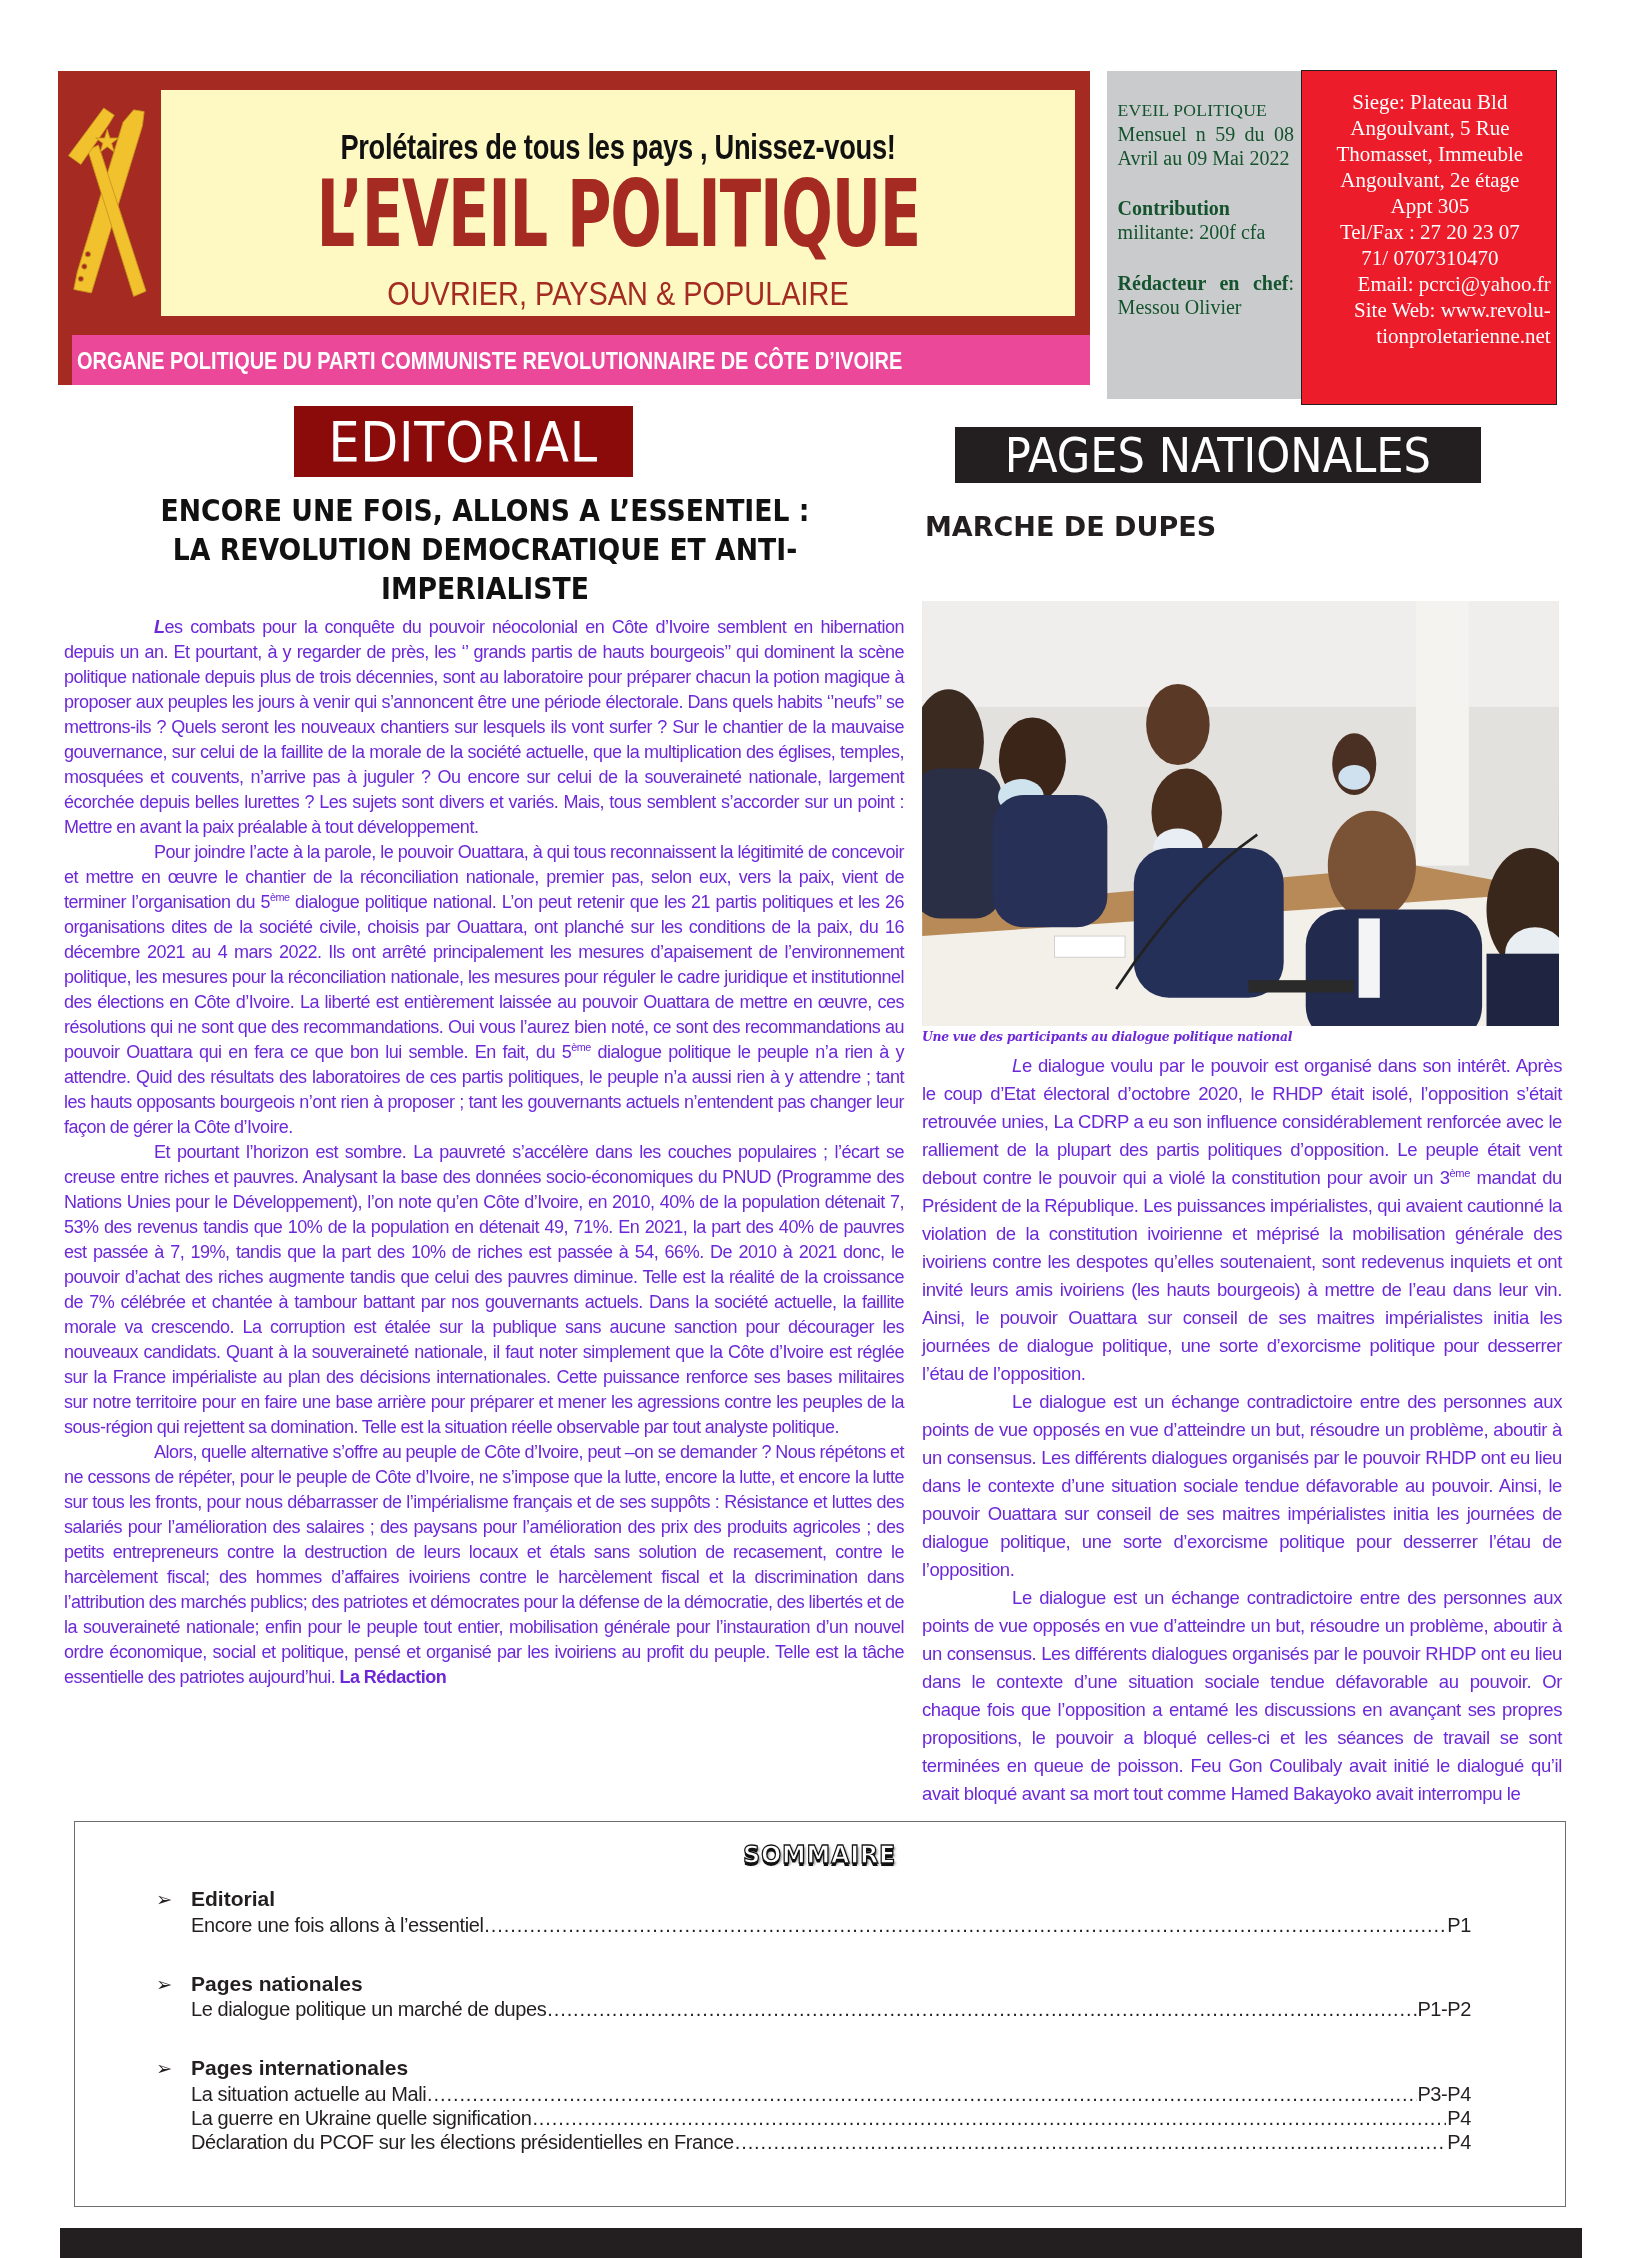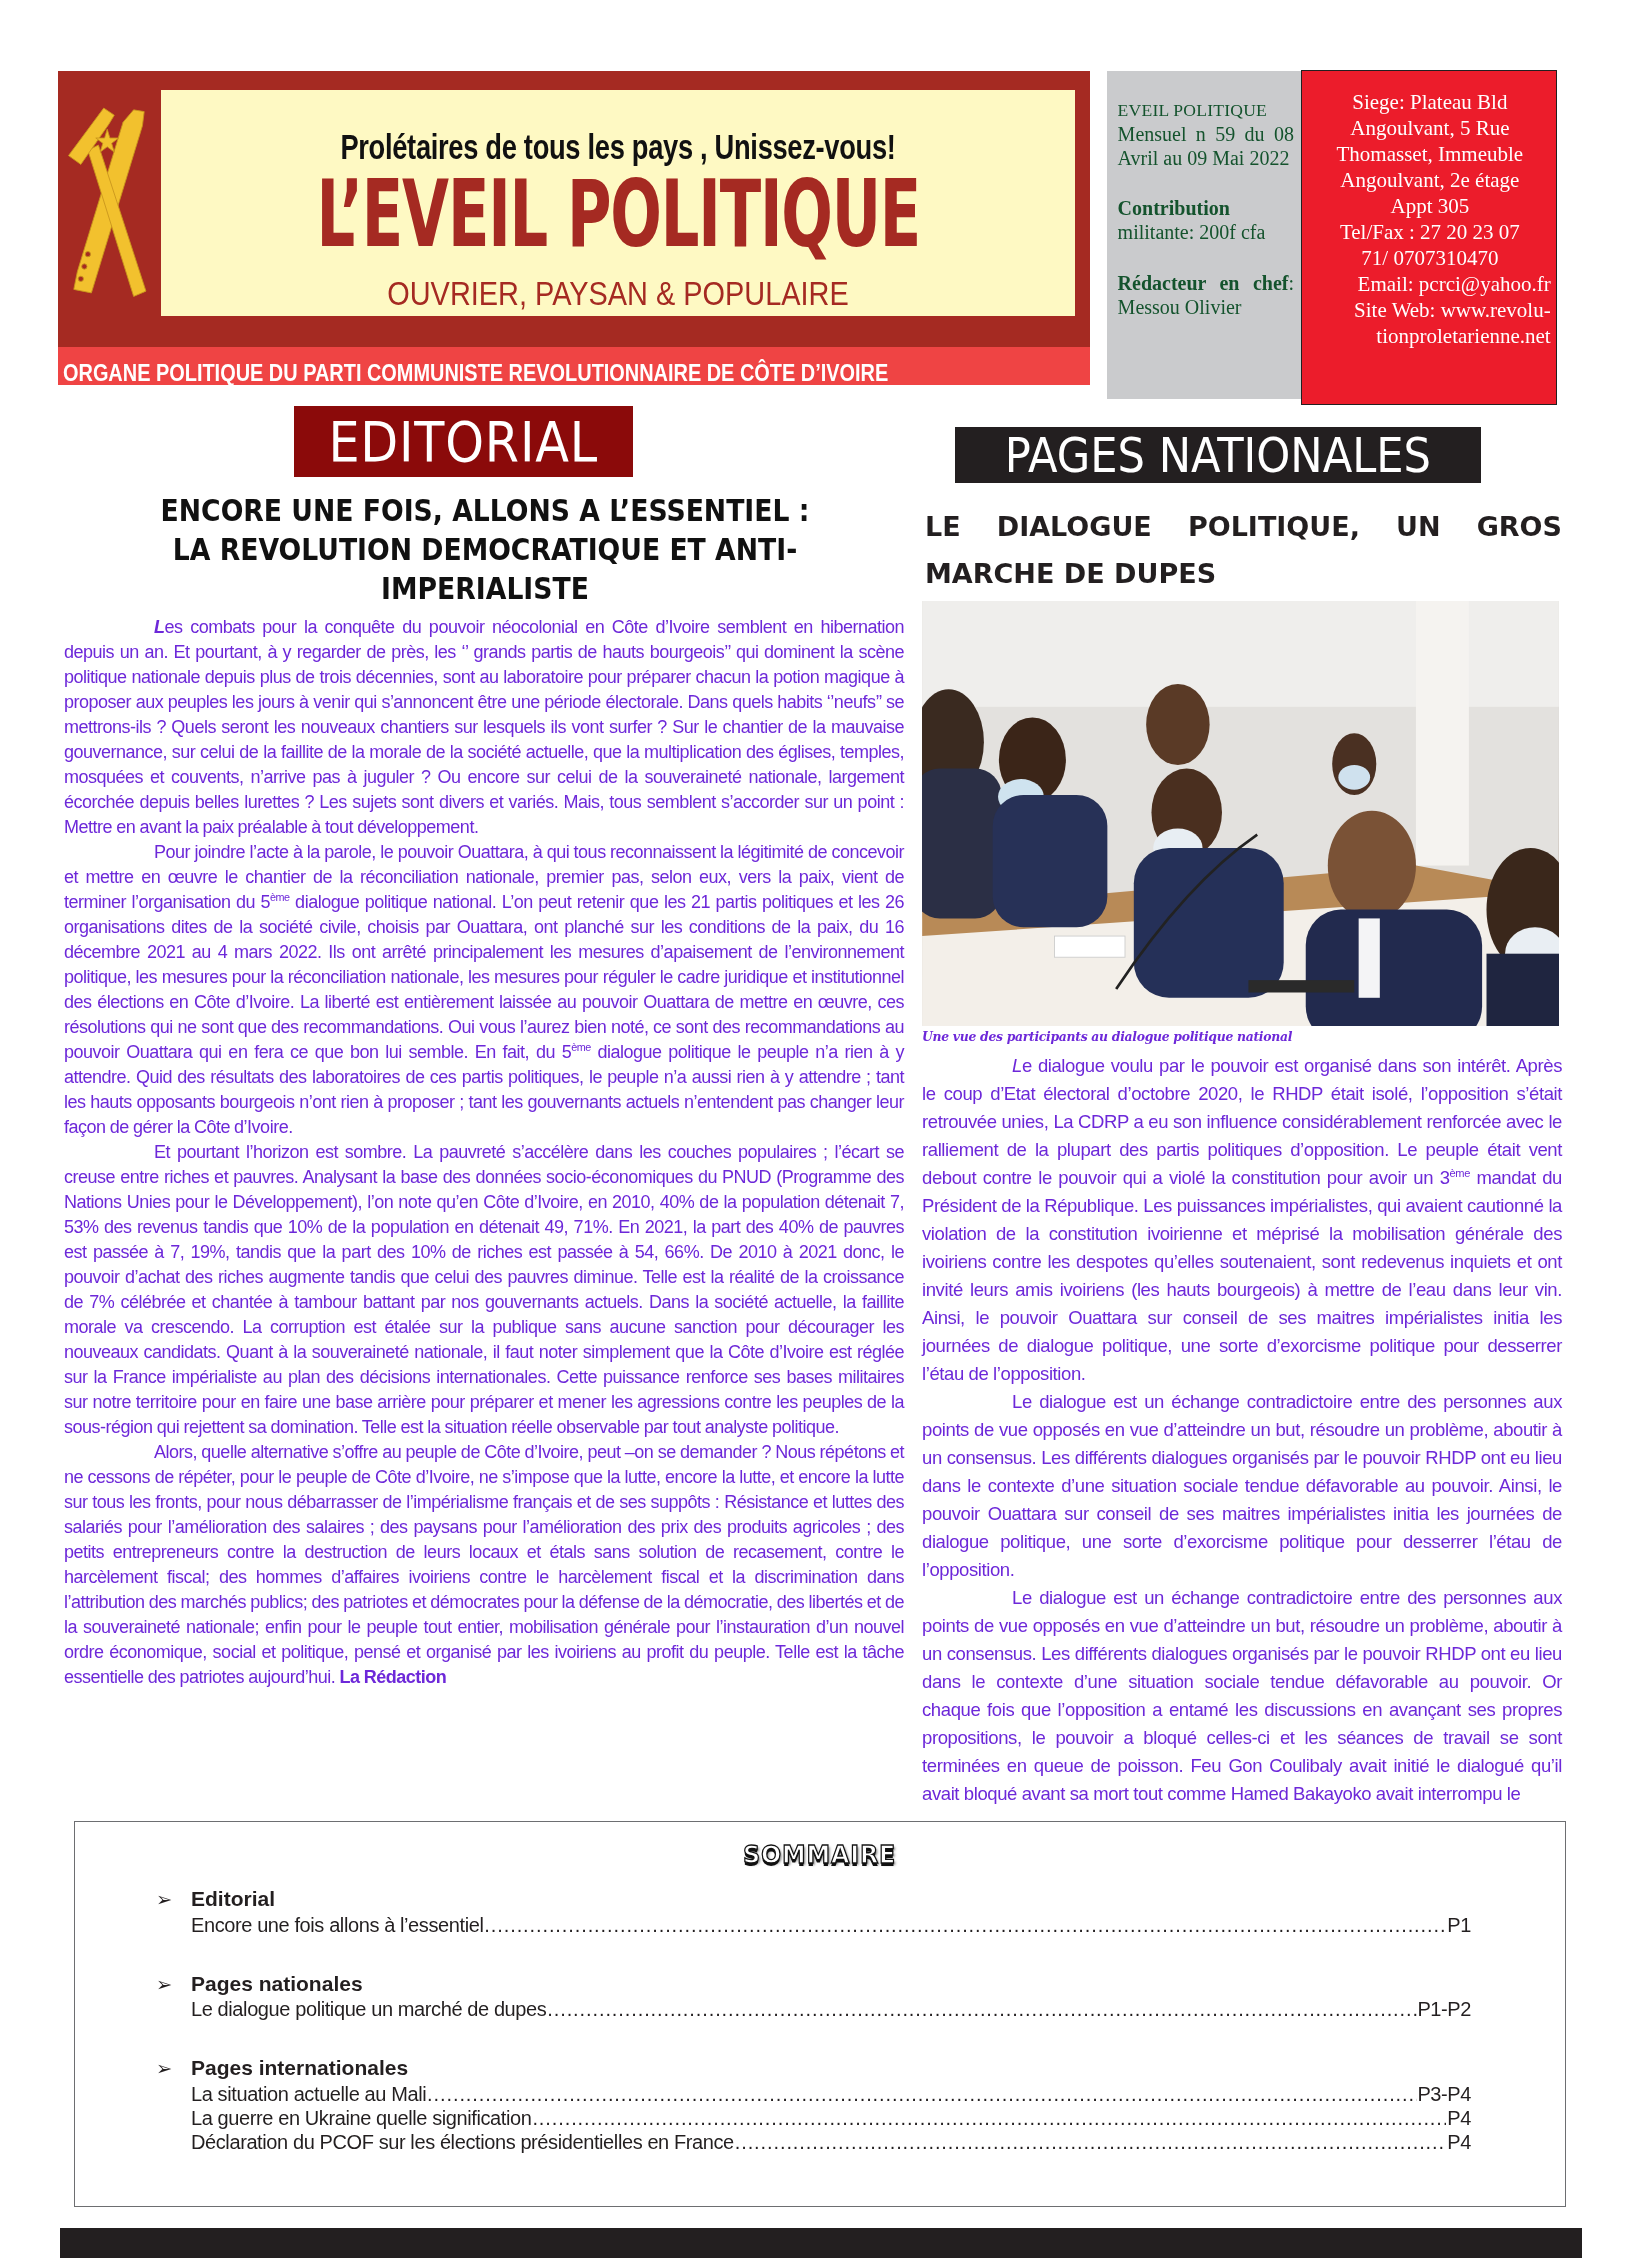--- a/index.html
+++ b/index.html
@@ -21,21 +21,21 @@
   .mast-title {
     position: absolute; left: 0; right: 0; top: 72px; text-align: center;
     font-family: "DejaVu Sans", sans-serif; font-weight: bold; font-size: 92px; color: #a52a22;
     transform: scaleX(0.66); letter-spacing: -1.8px; white-space: nowrap; line-height: 106px;
   }
   .mast-sub {
     position: absolute; left: 0; right: 0; top: 184px; text-align: center;
     font-family: "Liberation Sans", sans-serif; font-size: 34px; color: #a52a22;
     transform: scaleX(0.85); white-space: nowrap;
   }
-  .mast-bar { position: absolute; left: 0; right: 0; bottom: 0; height: 38px; background: #ef4444; }
+  .mast-bar { position: absolute; left: 14px; right: 0; bottom: 0; height: 50px; background: #ec4899; }
   .mast-bar span {
     position: absolute; left: 5.3px; top: 12.4px; color: #fff; font-weight: bold; font-size: 24px;
     transform-origin: left center; transform: scaleX(0.83); white-space: nowrap;
   }
 
   
   .info-box {
     left: 1107px; top: 71px; width: 194px; height: 328px; background: #cacbcd;
     font-family: "Liberation Serif", serif; font-size: 20px; line-height: 24px; color: #14532d;
     padding: 26.5px 7px 0 10.6px; box-sizing: border-box;
@@ -204,27 +204,20 @@
   <p class="indent"><span class="dropL">L</span><span>es combats pour la conquête du pouvoir néocolonial en Côte d’Ivoire semblent en hibernation depuis un an. Et pourtant, à y regarder de près, les ‘’ grands partis de hauts bourgeois’’ qui dominent la scène politique nationale depuis plus de trois décennies, sont au laboratoire pour préparer chacun la potion magique à proposer aux peuples les jours à venir qui s’annoncent être une période électorale. Dans quels habits ‘’neufs’’ se mettrons-ils ? Quels seront les nouveaux chantiers sur lesquels ils vont surfer ? Sur le chantier de la mauvaise gouvernance, sur celui de la faillite de la morale de la société actuelle, que la multiplication des églises, temples, mosquées et couvents, n’arrive pas à juguler ?  Ou encore sur celui de la souveraineté nationale, largement écorchée depuis belles lurettes ?  Les sujets sont divers et variés. Mais, tous semblent s’accorder sur un point : Mettre en avant la paix préalable à tout développement.</span></p>
   <p class="indent"><span>Pour joindre l’acte à la parole, le pouvoir Ouattara, à qui tous reconnaissent la légitimité de concevoir et mettre en œuvre le chantier de la réconciliation nationale, premier pas, selon eux, vers la paix, vient de terminer l’organisation du 5</span><sup>ème</sup><span> dialogue politique national. L’on peut retenir que les 21 partis politiques et les 26 organisations dites de la société civile, choisis par Ouattara, ont planché sur les conditions de la paix, du 16 décembre 2021 au 4 mars 2022. Ils ont arrêté principalement les mesures d’apaisement de l’environnement politique, les mesures pour la réconciliation nationale, les mesures pour réguler le cadre juridique et institutionnel des élections en Côte d’Ivoire.  La liberté est entièrement laissée au pouvoir Ouattara de mettre en œuvre, ces résolutions qui ne sont que des recommandations. Oui vous l’aurez bien noté, ce sont des recommandations au pouvoir Ouattara qui en fera ce que bon lui semble. En fait, du 5</span><sup>ème</sup><span> dialogue politique le peuple n’a rien à y attendre. Quid des résultats des laboratoires de ces partis politiques, le peuple n’a aussi rien à y attendre ; tant les hauts opposants bourgeois n’ont rien à proposer ; tant les gouvernants actuels n’entendent pas changer leur façon de gérer la Côte d’Ivoire.</span></p>
   <p class="indent"><span>Et pourtant l’horizon est sombre. La pauvreté s’accélère dans les couches populaires ; l’écart se creuse entre riches et pauvres. Analysant la base des données socio-économiques du PNUD (Programme des Nations Unies pour le Développement), l’on note qu’en Côte d’Ivoire, en 2010, 40% de la population détenait 7, 53% des revenus tandis que 10% de la population en détenait 49, 71%. En 2021, la part des 40% de pauvres est passée à 7, 19%, tandis que la part des 10% de riches est passée à 54, 66%. De 2010 à 2021 donc, le pouvoir d’achat des riches augmente tandis que celui des pauvres diminue. Telle est la réalité de la croissance de 7% célébrée et chantée à tambour battant par nos gouvernants actuels. Dans la société actuelle, la faillite morale va crescendo. La corruption est étalée sur la publique sans aucune sanction pour décourager les nouveaux candidats. Quant à la souveraineté nationale, il faut noter simplement que la Côte d’Ivoire est réglée sur la France impérialiste au plan des décisions internationales. Cette puissance renforce ses bases militaires sur notre territoire pour en faire une base arrière pour préparer et mener les agressions contre les peuples de la sous-région qui rejettent sa domination. Telle est la situation réelle observable par tout analyste politique.</span></p>
   <p class="indent"><span>Alors, quelle alternative s’offre au peuple de Côte d’Ivoire, peut –on se demander ? Nous répétons et ne cessons de répéter, pour le peuple de Côte d’Ivoire, ne s’impose que la lutte, encore la lutte, et encore la lutte sur tous les fronts, pour nous débarrasser de l’impérialisme français et de ses suppôts : Résistance et luttes  des salariés pour l’amélioration des salaires ; des paysans pour l’amélioration des prix des produits agricoles ; des petits entrepreneurs contre la destruction de leurs locaux et étals sans solution de recasement, contre le harcèlement fiscal; des hommes d’affaires ivoiriens contre le harcèlement fiscal et la discrimination dans l’attribution des marchés publics; des patriotes et démocrates pour la défense de la démocratie, des libertés et de la souveraineté nationale; enfin pour le peuple tout entier, mobilisation générale pour l’instauration d’un nouvel ordre économique, social et politique, pensé et organisé par les ivoiriens au profit du peuple. Telle est la tâche essentielle des patriotes aujourd’hui.</span> <span class="sign">La Rédaction</span></p>
 </div>
 
 <div class="abs banner-nationales">
   <span>PAGES NATIONALES</span>
 </div>
 <div class="abs headline-national">
-  <div class="l1">
-    <span>LE</span>
-    <span>DIALOGUE</span>
-    <span>POLITIQUE,</span>
-    <span>UN</span>
-    <span>GROS</span>
-  </div>
   <div>MARCHE DE DUPES</div>
 </div>
 
 <div class="abs photo" title="Participants masqués autour d'une table de conférence">
   <svg width="637" height="425" viewBox="0 0 722 482">
     <rect width="722" height="482" fill="#e3e1de"></rect>
     <rect x="0" y="0" width="722" height="120" fill="#efeeec"></rect>
     <rect x="560" y="0" width="60" height="300" fill="#f5f3f0"></rect>
 
     <path d="M0 360 L722 330 L722 482 L0 482 Z" fill="#f3efe9"></path>

